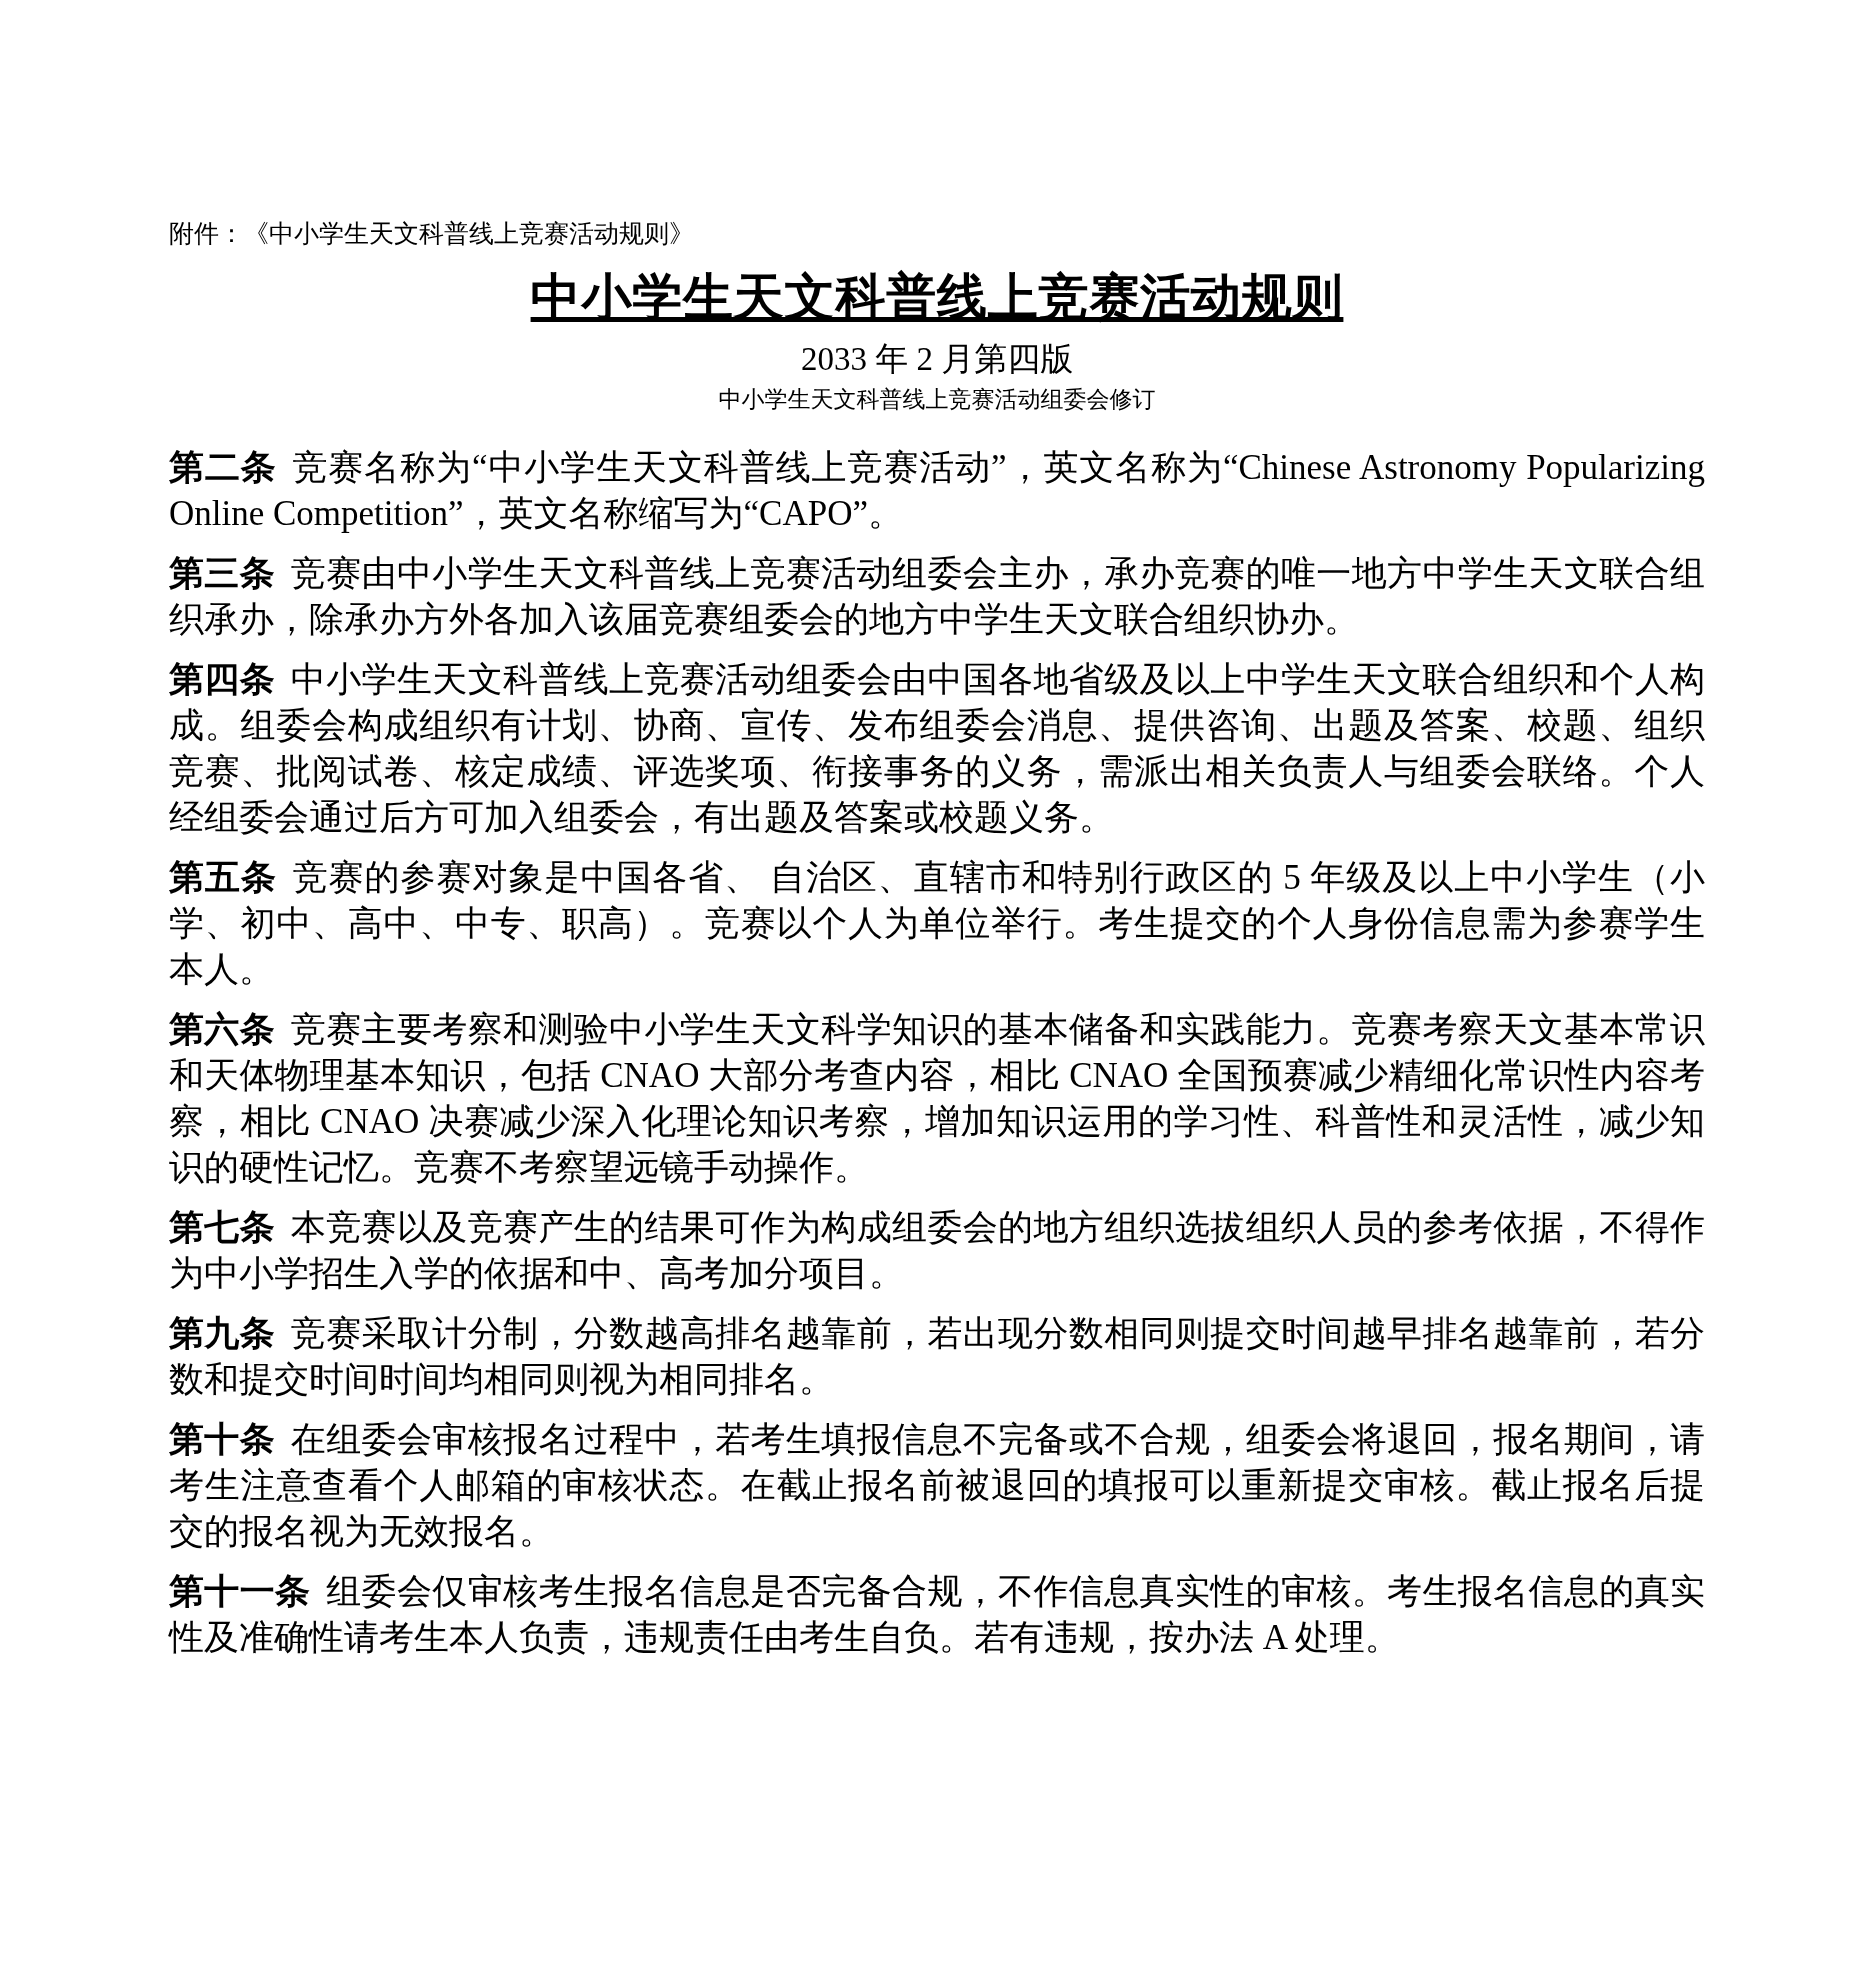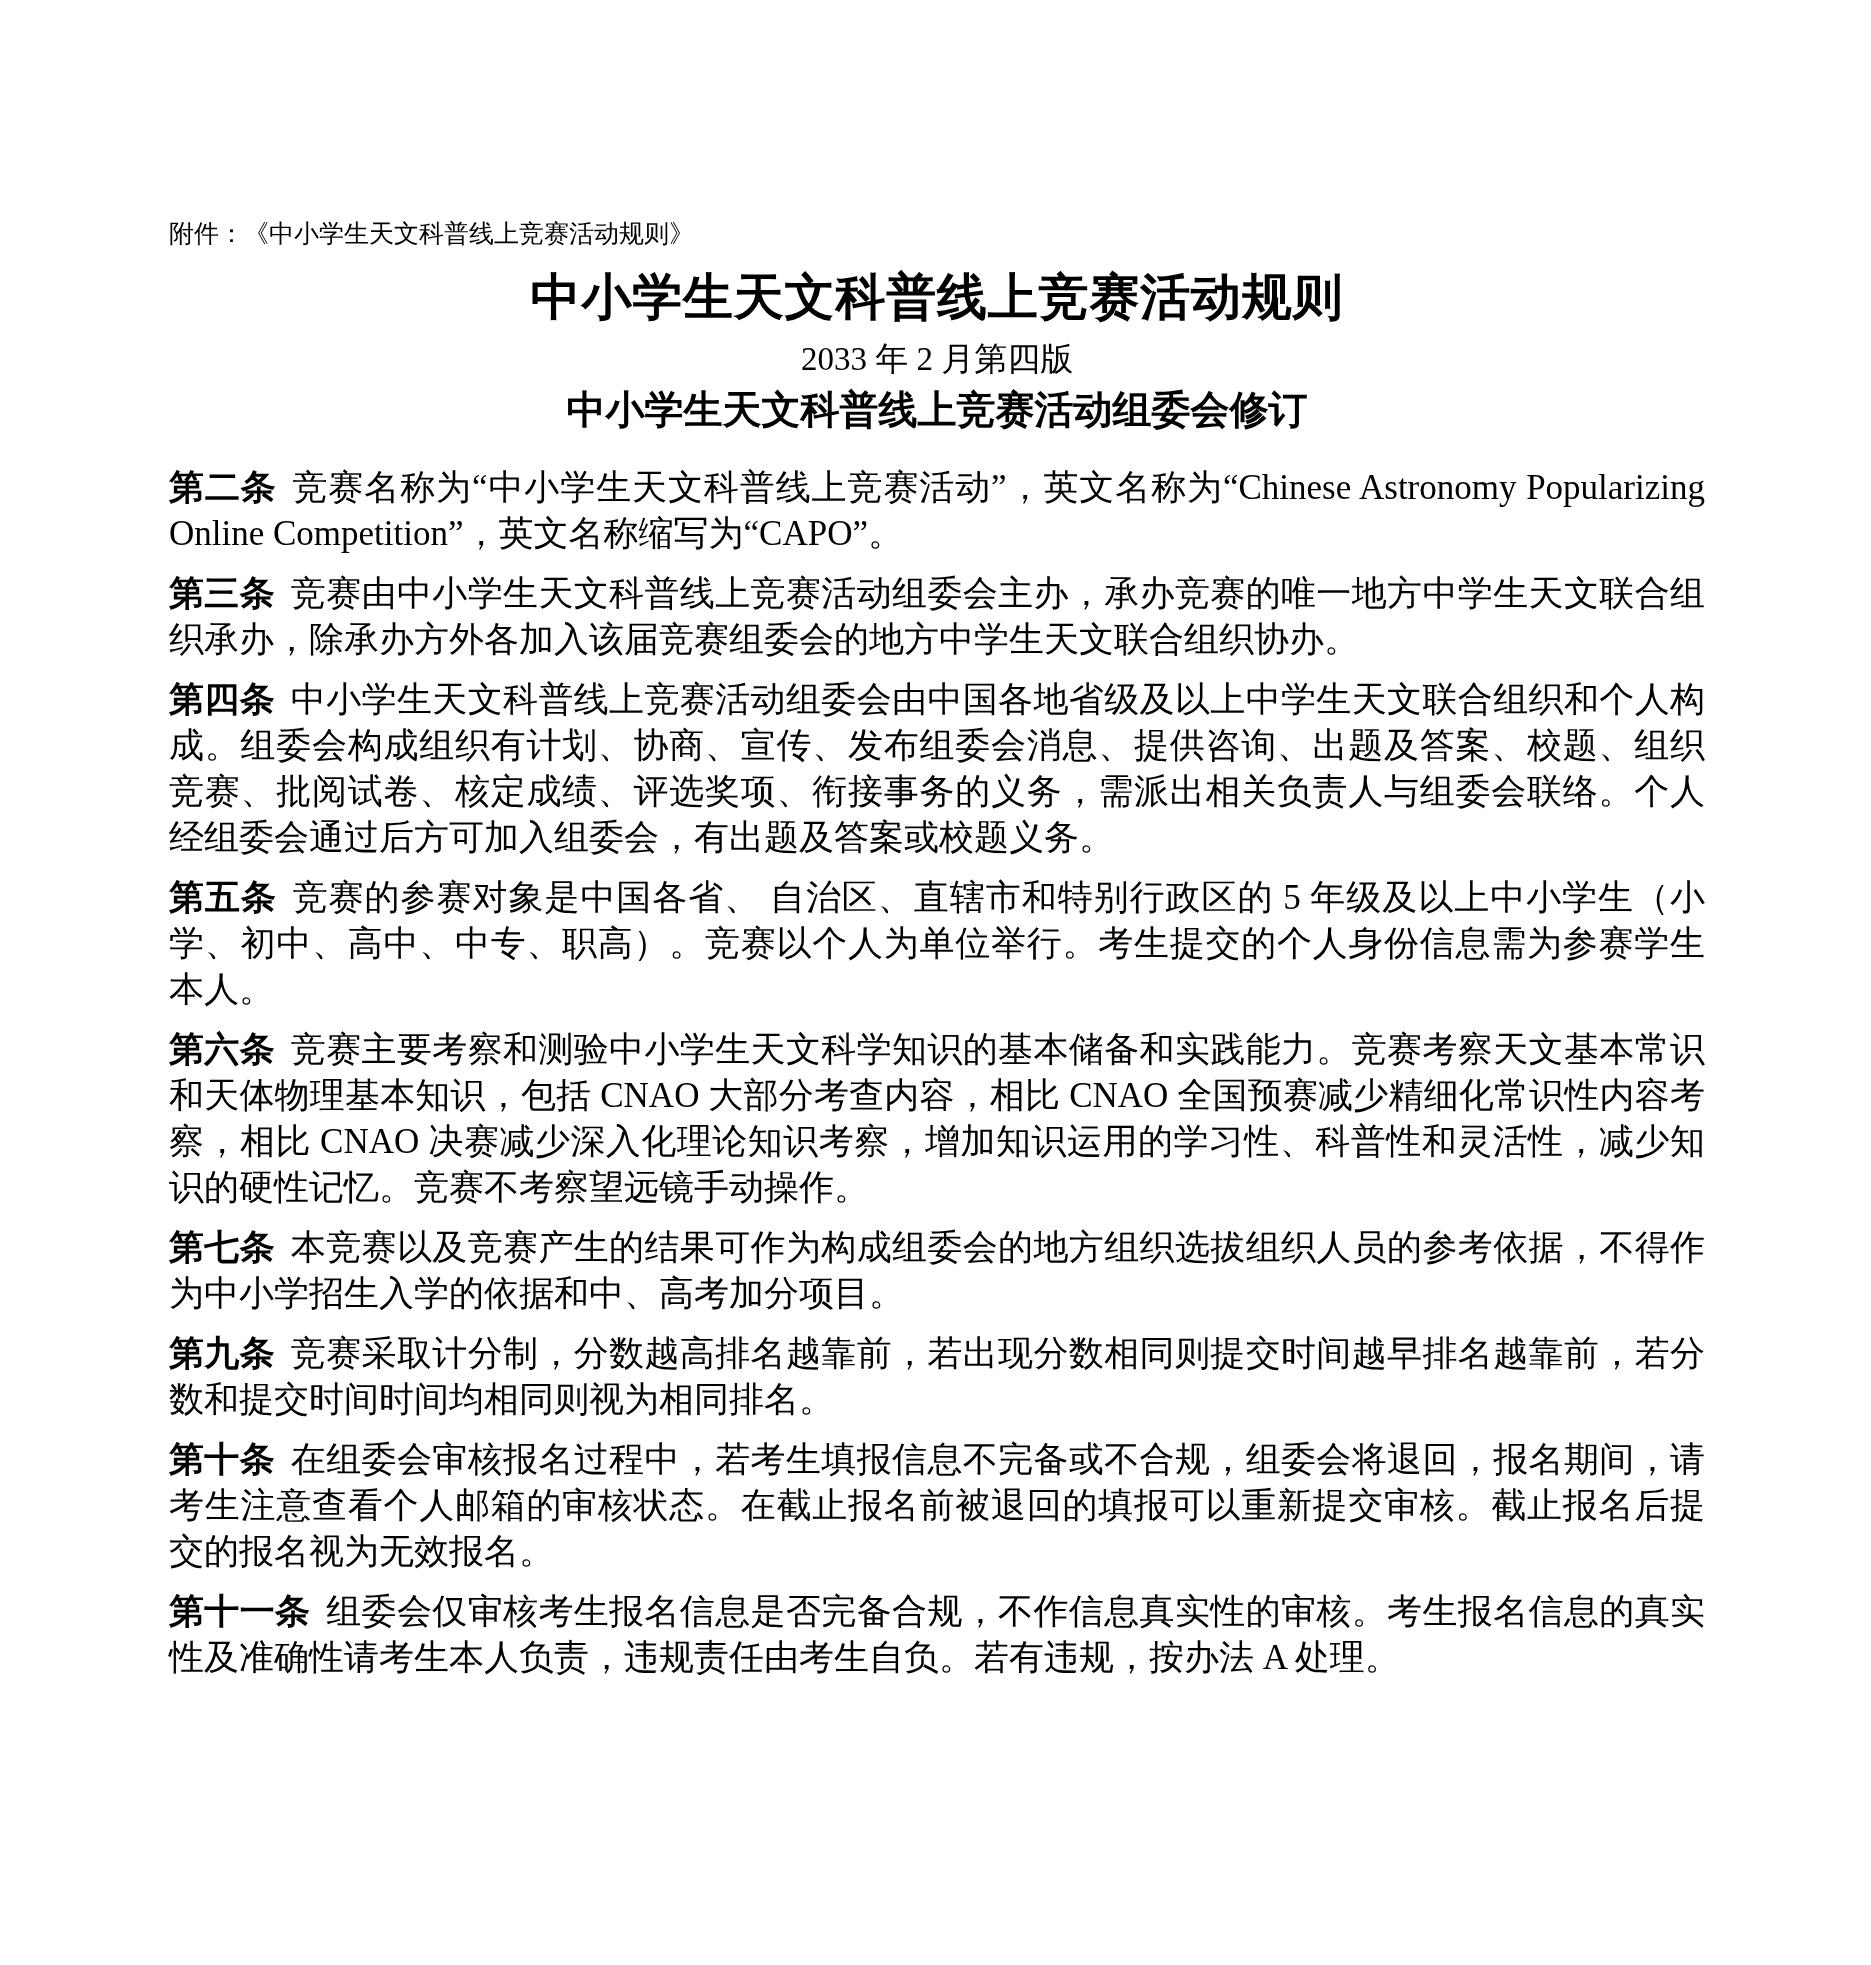--- a/index.html
+++ b/index.html
@@ -24,30 +24,31 @@
     margin: 0 0 15.7px 0;
     text-align: left;
   }
   .doc-title {
     font-size: 50px;
     font-weight: bold;
     text-align: center;
     line-height: 1.25;
     margin: 9.4px 0 10.2px 0;
     letter-spacing: 0.8px;
+    text-decoration: underline;
   }
   .edition-line {
     font-size: 33px;
     text-align: center;
     line-height: 1.25;
     margin: 0 0 5.5px 0;
   }
   .revision-line {
-    font-size: 39px;
-    font-weight: bold;
+    font-size: 23px;
+    font-weight: normal;
     text-align: center;
     line-height: 1.25;
     margin: 0 0 31px 0;
   }
   .articles p.article {
     font-size: 35px;
     line-height: 46px;
     text-align: justify;
     margin: 0 0 14px 0;
   }

